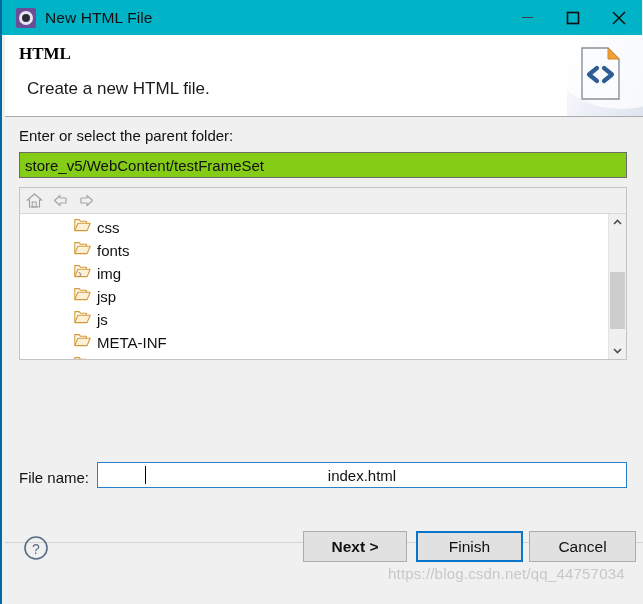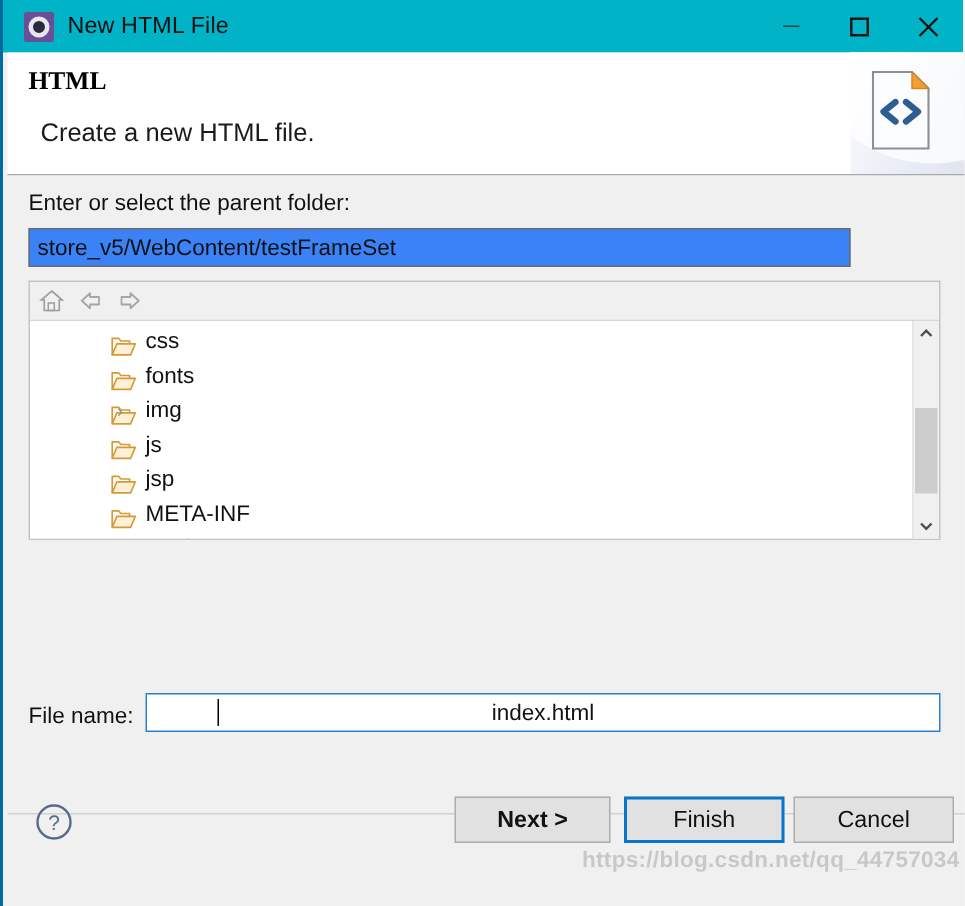--- a/index.html
+++ b/index.html
@@ -133,25 +133,25 @@
 
   #parent-label {
     position: absolute;
     left: 14px; top: 10px;
     font-size: 15px;
     color: #111;
   }
   #path-input {
     position: absolute;
     left: 14px; top: 35px;
-    width: 548px;
+    width: 608px;
     height: 26px;
     box-sizing: border-box;
     border: 1px solid #6b6b6b;
-    background: #3b82f6;
+    background: #84cc16;
     font-family: "Liberation Sans", sans-serif;
     font-size: 15px;
     color: #111;
     padding: 0 5px;
     outline: none;
   }
 
   
   #tree-panel {
     position: absolute;
@@ -209,21 +209,21 @@
     color: #8d8d8d;
     line-height: 1;
     text-align: center;
   }
   .tree-row .fname {
     display: inline-block;
     padding: 1px 4px 2px 0;
   }
   .fname-wrap {
     display: inline-flex;
-    align-items: flex-end;
+    align-items: flex-start;
     padding: 1px 5px 1px 2px;
   }
   .folder-icon {
     width: 17px; height: 14px;
     margin-right: 6px;
     flex: none;
   }
 
   
   #vscroll {
@@ -331,21 +331,20 @@
 
   
   #watermark {
     position: absolute;
     left: 383px; top: 448px;
     font-size: 15px;
     color: rgba(150,150,150,.45);
     letter-spacing: .2px;
     white-space: nowrap;
     pointer-events: none;
-    font-weight: bold;
   }
 
   
   #fn-caret {
     position: absolute;
     left: 140px; top: 349px;
     width: 1px; height: 18px;
     background: #000;
   }
 </style>
@@ -444,30 +443,30 @@
                 </svg>
                 <span class="fname">img</span>
               </span>
             </div>
             <div class="tree-row">
               <span class="fname-wrap">
                 <svg class="folder-icon" viewBox="0 0 17 14">
                   <path d="M0.8 12.6 L0.8 1.6 L5.2 1.6 L6.6 3.3 L12.4 3.3 L12.4 5.2" fill="#fffaf0" stroke="#d49a3a" stroke-width="1.1" stroke-linejoin="round"></path>
                   <path d="M0.8 12.6 L3.9 5.2 L16.2 5.2 L13.1 12.6 Z" fill="#fdf0d8" stroke="#d49a3a" stroke-width="1.1" stroke-linejoin="round"></path>
                 </svg>
+                <span class="fname">jsp</span>
+              </span>
+            </div>
+            <div class="tree-row">
+              <span class="fname-wrap">
+                <svg class="folder-icon" viewBox="0 0 17 14">
+                  <path d="M0.8 12.6 L0.8 1.6 L5.2 1.6 L6.6 3.3 L12.4 3.3 L12.4 5.2" fill="#fffaf0" stroke="#d49a3a" stroke-width="1.1" stroke-linejoin="round"></path>
+                  <path d="M0.8 12.6 L3.9 5.2 L16.2 5.2 L13.1 12.6 Z" fill="#fdf0d8" stroke="#d49a3a" stroke-width="1.1" stroke-linejoin="round"></path>
+                </svg>
                 <span class="fname">js</span>
-              </span>
-            </div>
-            <div class="tree-row">
-              <span class="fname-wrap">
-                <svg class="folder-icon" viewBox="0 0 17 14">
-                  <path d="M0.8 12.6 L0.8 1.6 L5.2 1.6 L6.6 3.3 L12.4 3.3 L12.4 5.2" fill="#fffaf0" stroke="#d49a3a" stroke-width="1.1" stroke-linejoin="round"></path>
-                  <path d="M0.8 12.6 L3.9 5.2 L16.2 5.2 L13.1 12.6 Z" fill="#fdf0d8" stroke="#d49a3a" stroke-width="1.1" stroke-linejoin="round"></path>
-                </svg>
-                <span class="fname">jsp</span>
               </span>
             </div>
             <div class="tree-row">
               <span class="fname-wrap">
                 <svg class="folder-icon" viewBox="0 0 17 14">
                   <path d="M0.8 12.6 L0.8 1.6 L5.2 1.6 L6.6 3.3 L12.4 3.3 L12.4 5.2" fill="#fffaf0" stroke="#d49a3a" stroke-width="1.1" stroke-linejoin="round"></path>
                   <path d="M0.8 12.6 L3.9 5.2 L16.2 5.2 L13.1 12.6 Z" fill="#fdf0d8" stroke="#d49a3a" stroke-width="1.1" stroke-linejoin="round"></path>
                 </svg>
                 <span class="fname">META-INF</span>
               </span>

